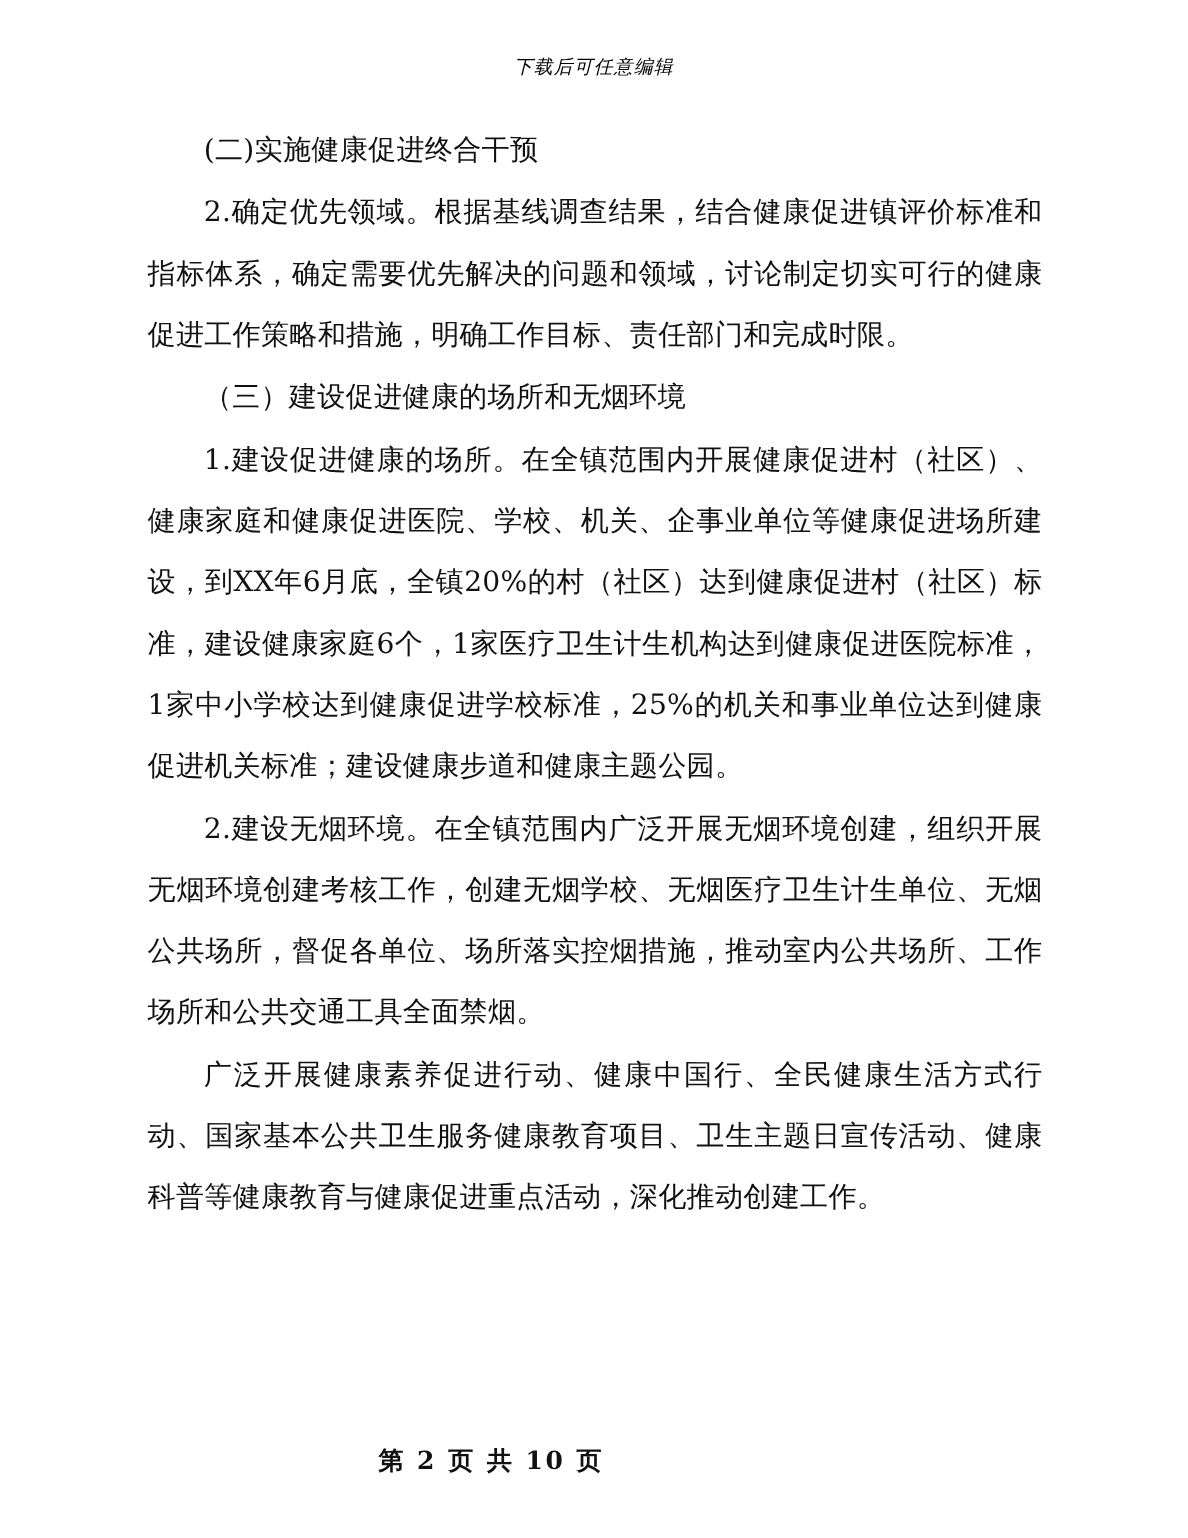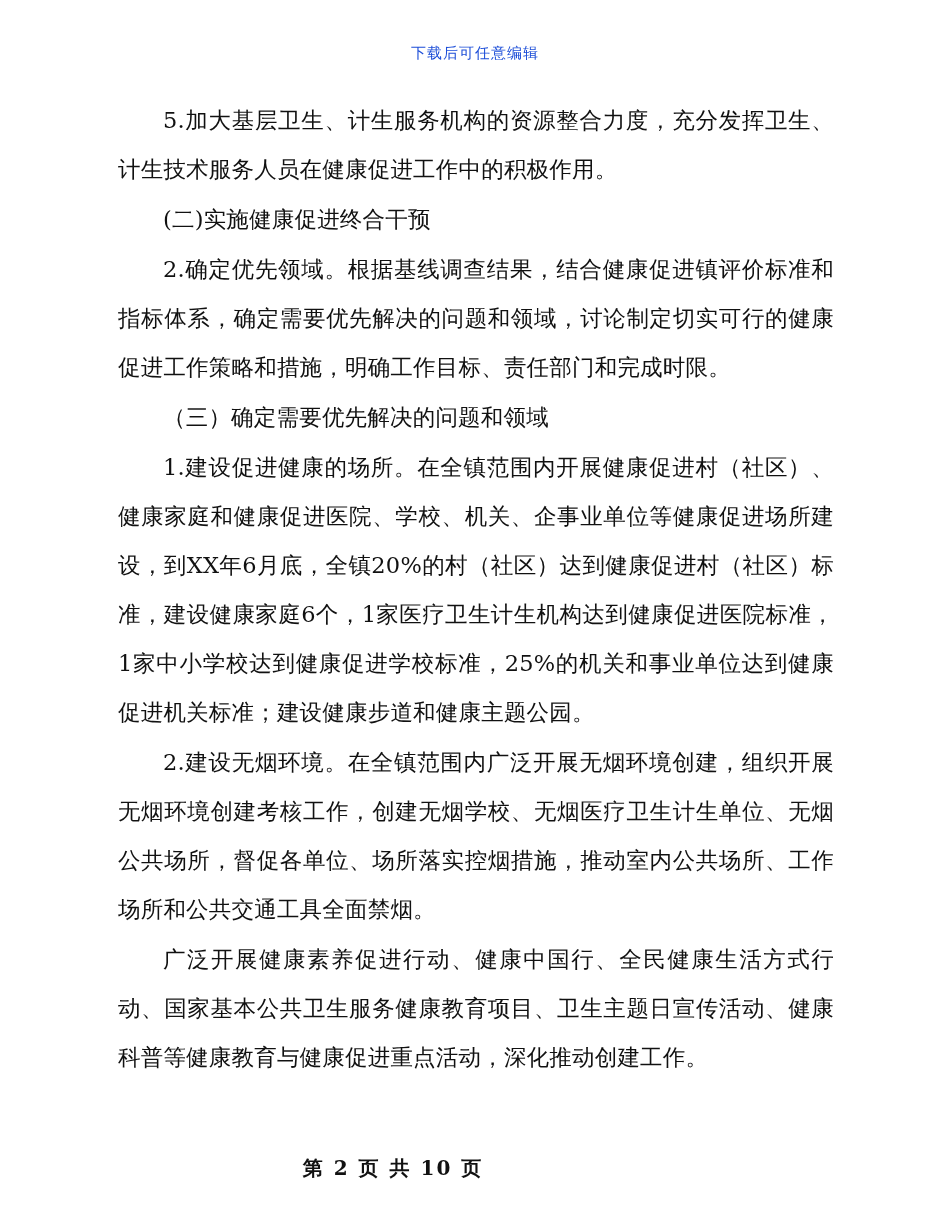--- a/index.html
+++ b/index.html
@@ -20,23 +20,24 @@
     height: 1230px;
     box-sizing: border-box;
   }
   .header-note {
     position: absolute;
     top: 44px;
     left: 0;
     width: 950px;
     text-align: center;
     font-size: 15px;
-    color: #1d4ed8;
+    color: #000000;
     font-family: "DejaVu Sans", "Liberation Sans", sans-serif;
     letter-spacing: 1px;
+    font-style: italic;
   }
   .content {
     position: absolute;
     top: 96px;
     left: 118px;
     width: 716px;
   }
   p.para {
     margin: 0 0 1px 0;
     font-size: 22.5px;
@@ -64,24 +65,23 @@
   }
 </style>
 </head>
 <body>
 
 <div class="page">
 
   <div class="header-note">下载后可任意编辑</div>
 
   <div class="content">
-    <p class="para indent">5.加大基层卫生、计生服务机构的资源整合力度，充分发挥卫生、计生技术服务人员在健康促进工作中的积极作用。</p>
     <p class="para indent">(二)实施健康促进终合干预</p>
     <p class="para indent">2.确定优先领域。根据基线调查结果，结合健康促进镇评价标准和指标体系，确定需要优先解决的问题和领域，讨论制定切实可行的健康促进工作策略和措施，明确工作目标、责任部门和完成时限。</p>
-    <p class="para indent">（三）确定需要优先解决的问题和领域</p>
+    <p class="para indent">（三）建设促进健康的场所和无烟环境</p>
     <p class="para indent">1.建设促进健康的场所。在全镇范围内开展健康促进村（社区）、健康家庭和健康促进医院、学校、机关、企事业单位等健康促进场所建设，到XX年6月底，全镇20%的村（社区）达到健康促进村（社区）标准，建设健康家庭6个，1家医疗卫生计生机构达到健康促进医院标准，1家中小学校达到健康促进学校标准，25%的机关和事业单位达到健康促进机关标准；建设健康步道和健康主题公园。</p>
     <p class="para indent">2.建设无烟环境。在全镇范围内广泛开展无烟环境创建，组织开展无烟环境创建考核工作，创建无烟学校、无烟医疗卫生计生单位、无烟公共场所，督促各单位、场所落实控烟措施，推动室内公共场所、工作场所和公共交通工具全面禁烟。</p>
     <p class="para indent">广泛开展健康素养促进行动、健康中国行、全民健康生活方式行动、国家基本公共卫生服务健康教育项目、卫生主题日宣传活动、健康科普等健康教育与健康促进重点活动，深化推动创建工作。</p>
 
   </div>
 
   <div class="footer">第 2 页 共 10 页</div>
 
 </div>
 

